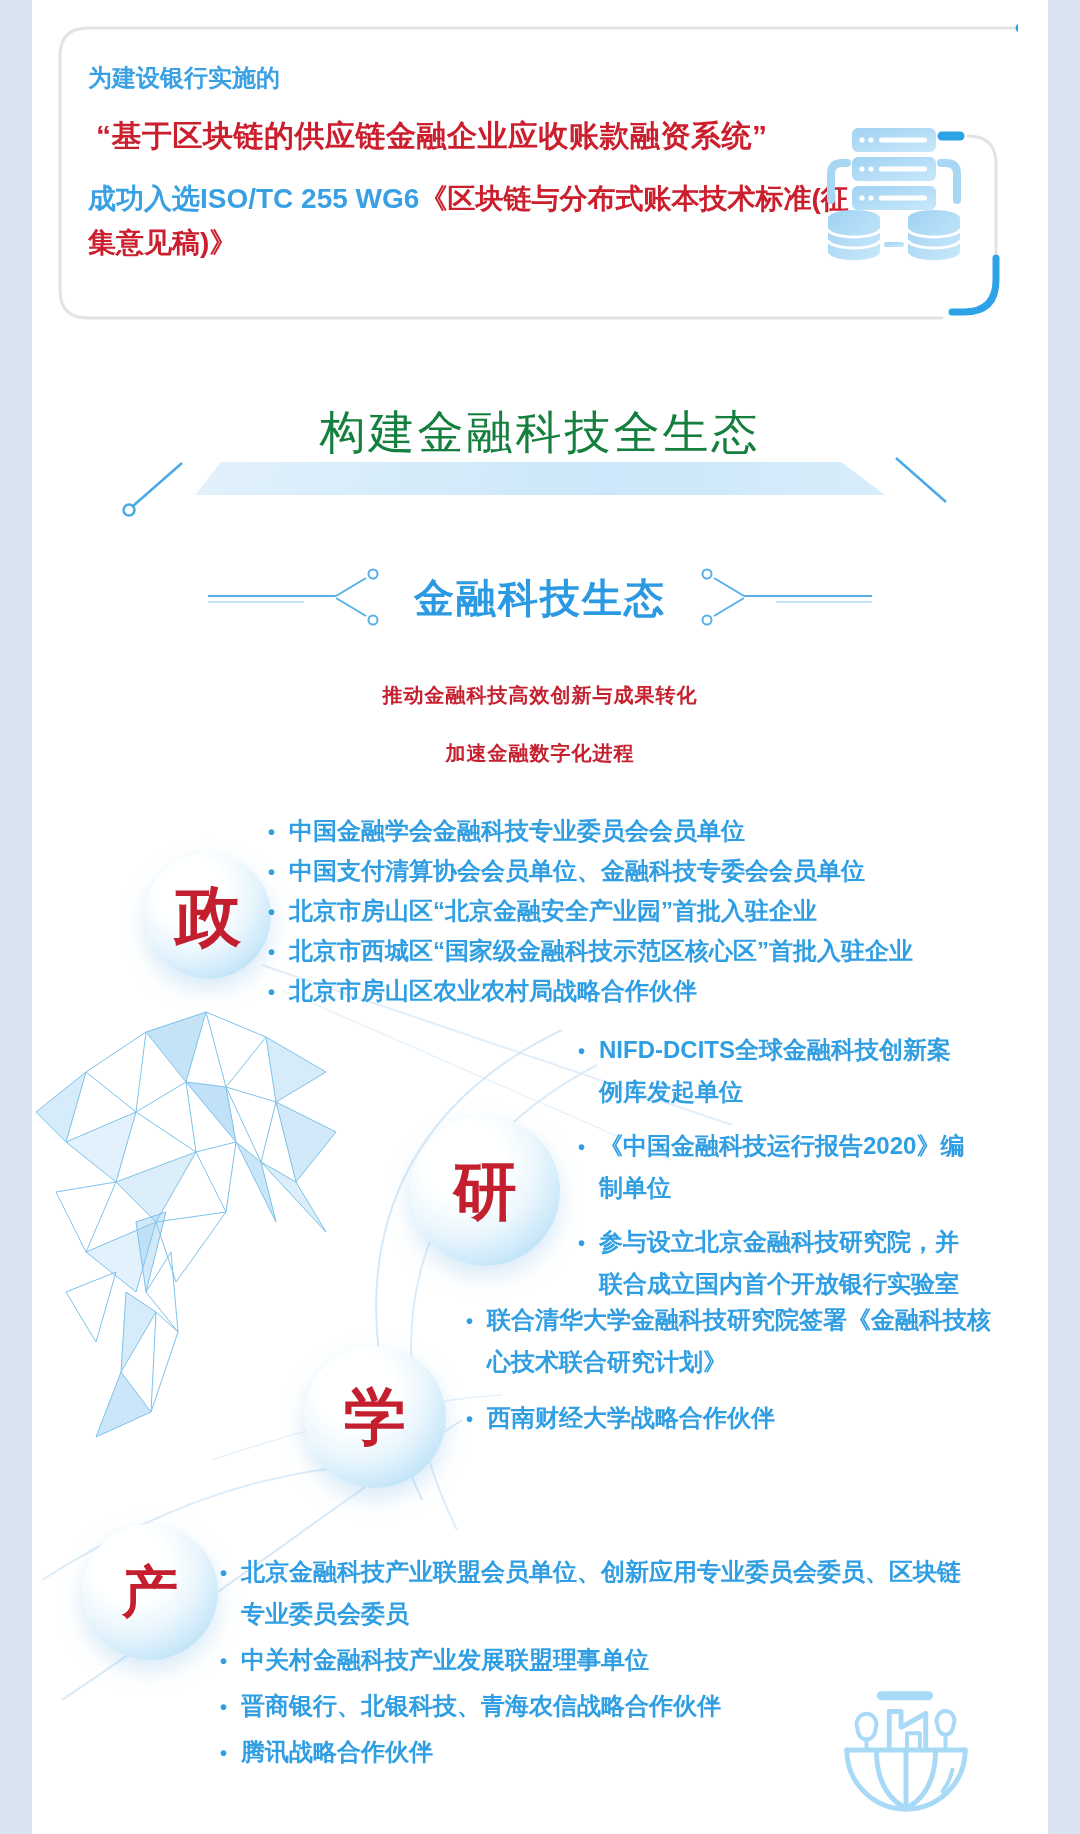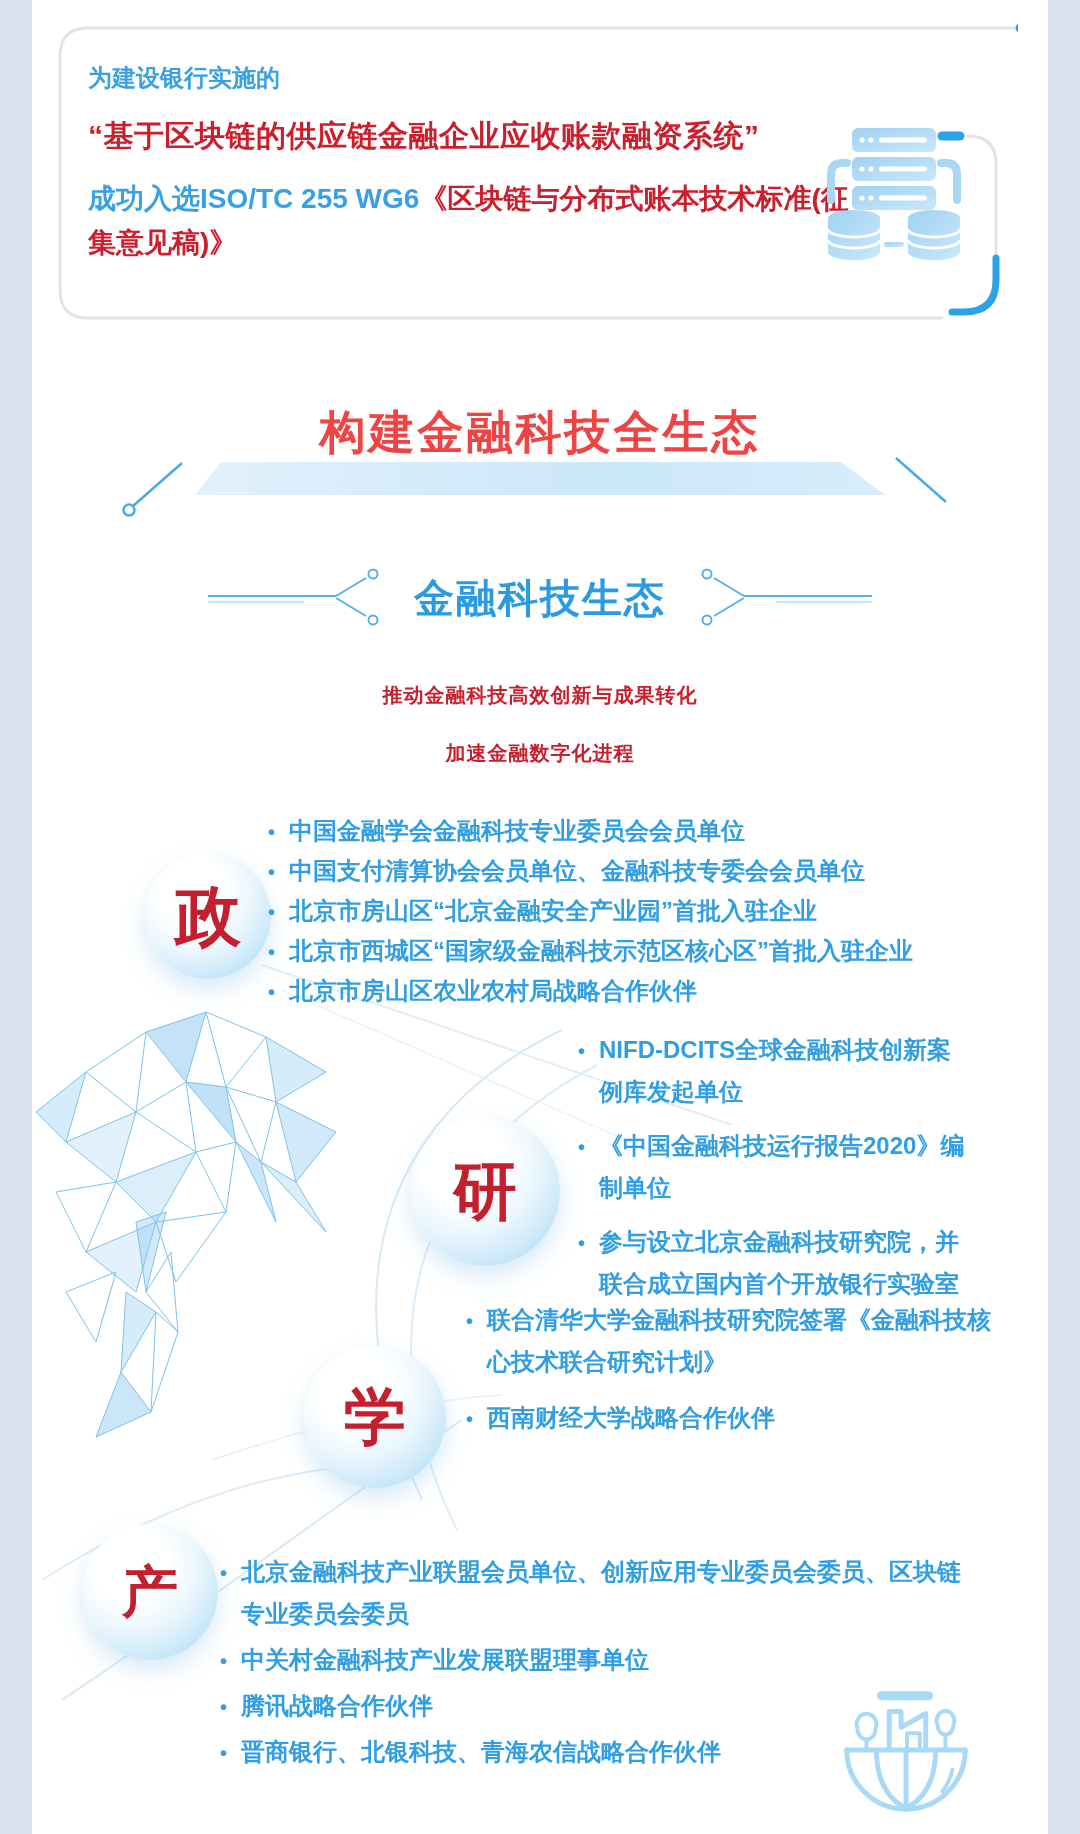--- a/index.html
+++ b/index.html
@@ -8,29 +8,29 @@
 
   
   .bg-arcs{position:absolute;left:0;top:0;width:992px;height:1834px;z-index:0;pointer-events:none;}
   .tree{position:absolute;left:-6px;top:992px;z-index:0;pointer-events:none;}
 
   
   .card{position:absolute;left:24px;top:24px;width:962px;height:298px;z-index:2;}
   .card-frame{position:absolute;left:0;top:0;}
   .card-text{position:absolute;left:32px;top:38px;width:788px;}
   .card-line1{margin:0 0 22px;font-size:24px;font-weight:700;color:#3aa0e4;}
-  .card-line2{margin:0 0 20px;font-size:30px;font-weight:700;color:#cb1f2e;letter-spacing:.5px;}
+  .card-line2{margin:0 8px 20px;font-size:30px;font-weight:700;color:#cb1f2e;letter-spacing:.5px;}
   .card-line3{margin:0;font-size:28px;line-height:44px;font-weight:700;}
   .card-line3 .blue{color:#3aa0e4;}
   .card-line3 .red{color:#cb1f2e;}
   .server-icon{position:absolute;left:768px;top:102px;}
 
   
   .title-block{position:absolute;left:0;top:402px;width:100%;z-index:2;text-align:center;}
-  .main-title{margin:0;font-size:46px;font-weight:700;color:#ef4444;letter-spacing:3px;}
+  .main-title{margin:0;font-size:46px;font-weight:400;color:#15803d;letter-spacing:3px;}
   .platform{width:690px;height:33px;margin:-2px auto 0;
     background:linear-gradient(100deg,#e2f1fc 0%,#cbe7f9 60%,#d8edfb 100%);
     clip-path:polygon(26px 0,calc(100% - 44px) 0,100% 100%,0 100%);}
   .tdeco{position:absolute;}
   .tdeco.l{left:88px;top:56px;}
   .tdeco.r{right:88px;top:48px;}
 
   
   .section-header{position:absolute;left:0;top:566px;width:100%;z-index:2;
     display:flex;align-items:center;justify-content:center;gap:16px;}
@@ -237,22 +237,22 @@
       </ul>
   </div>
 
   <div class="group g3">
     <div class="bubble">
         <span class="bubble-char">产</span>
       </div>
     <ul>
         <li>北京金融科技产业联盟会员单位、创新应用专业委员会委员、区块链专业委员会委员</li>
         <li>中关村金融科技产业发展联盟理事单位</li>
+        <li>晋商银行、北银科技、青海农信战略合作伙伴</li>
         <li>腾讯战略合作伙伴</li>
-        <li>晋商银行、北银科技、青海农信战略合作伙伴</li>
       </ul>
   </div>
 
   <svg class="globe-icon" width="148" height="148" viewBox="0 0 150 150" fill="none" stroke="#a8d9f6" stroke-width="5" stroke-linecap="round" stroke-linejoin="round">
     <path d="M 15 75 A 60 60 0 0 0 135 75"></path>
     <path d="M 15 75 H 135"></path>
     <path d="M 75 75 V 134"></path>
     <path d="M 45 77 Q 46 118 73 133"></path>
     <path d="M 105 77 Q 104 118 77 133"></path>
     <path d="M 122 95 Q 119 108 112 117" stroke-width="4"></path>

